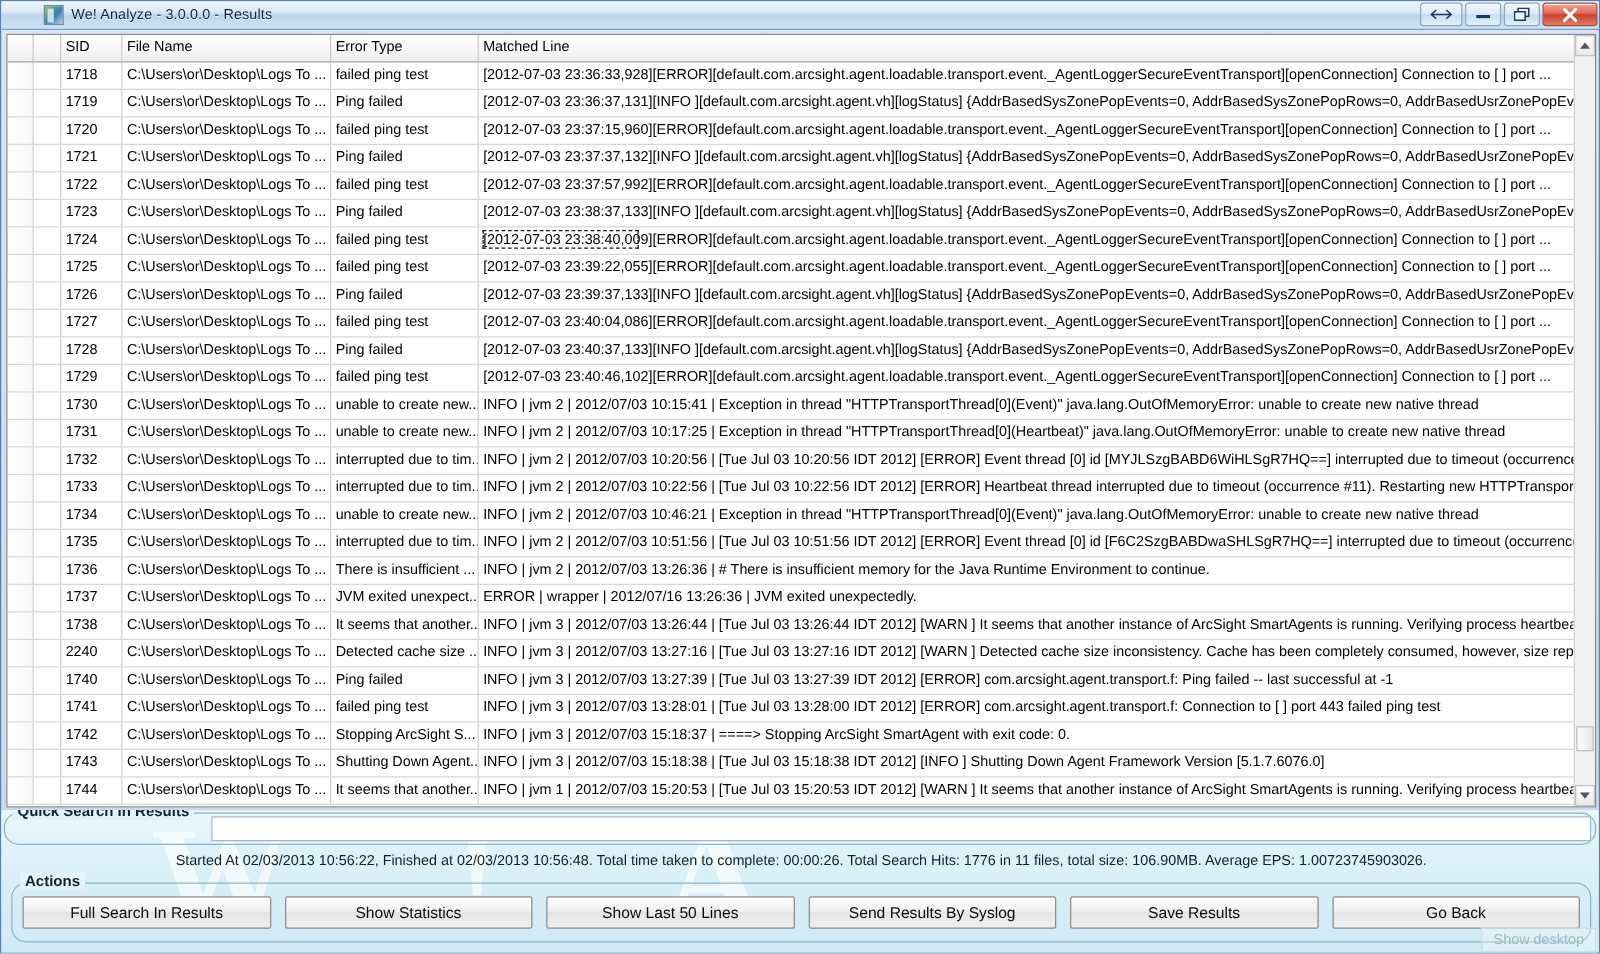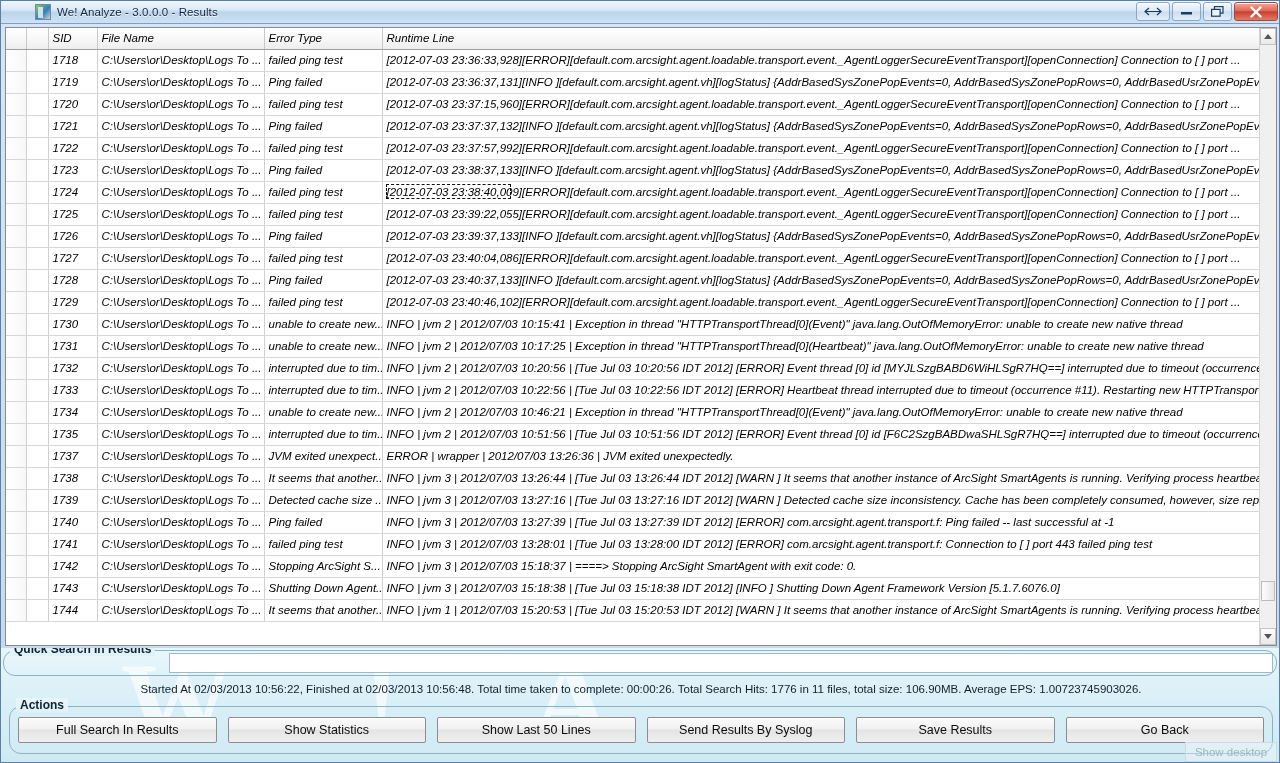--- a/index.html
+++ b/index.html
@@ -69,21 +69,20 @@
   .wbtn svg { display: block; }
 
   
   .grid-area {
     position: absolute; left: 4px; top: 26px;
     width: 1272px; height: 619px;
     background: #ffffff;
     border: 1px solid #8a8a8a;
     overflow: hidden;
     display: flex;
-    font-style: italic;
   }
   .grid-scrollport { flex: 1 1 auto; overflow: hidden; position: relative; }
   table.grid {
     border-collapse: collapse;
     table-layout: fixed;
     width: 1255px;
     font-size: 11.5px;
     color: #000;
   }
   table.grid th, table.grid td {
@@ -275,21 +274,21 @@
   <div class="grid-area">
     <div class="grid-scrollport">
       <table class="grid">
         <thead>
           <tr>
             <th class="c-rowhdr"></th>
             <th class="c-sel"></th>
             <th class="c-sid">SID</th>
             <th class="c-file">File Name</th>
             <th class="c-err">Error Type</th>
-            <th class="c-line">Runtime Line</th>
+            <th class="c-line">Matched Line</th>
           </tr>
         </thead>
         <tbody id="grid-body">
             <tr>
               <td class="c-rowhdr"></td>
               <td class="c-sel"></td>
               <td class="c-sid">1718</td>
               <td class="c-file">C:\Users\or\Desktop\Logs To ...</td>
               <td class="c-err">failed ping test</td>
               <td class="c-line">[2012-07-03 23:36:33,928][ERROR][default.com.arcsight.agent.loadable.transport.event._AgentLoggerSecureEventTransport][openConnection] Connection to [                        ] port ...</td>
@@ -426,37 +425,45 @@
               <td class="c-rowhdr"></td>
               <td class="c-sel"></td>
               <td class="c-sid">1735</td>
               <td class="c-file">C:\Users\or\Desktop\Logs To ...</td>
               <td class="c-err">interrupted due to tim...</td>
               <td class="c-line">INFO   | jvm 2    | 2012/07/03 10:51:56 | [Tue Jul 03 10:51:56 IDT 2012] [ERROR] Event thread [0] id [F6C2SzgBABDwaSHLSgR7HQ==] interrupted due to timeout (occurrence #12). ...</td>
             </tr>
             <tr>
               <td class="c-rowhdr"></td>
               <td class="c-sel"></td>
+              <td class="c-sid">1736</td>
+              <td class="c-file">C:\Users\or\Desktop\Logs To ...</td>
+              <td class="c-err">There is insufficient ...</td>
+              <td class="c-line">INFO   | jvm 2    | 2012/07/03 13:26:36 | # There is insufficient memory for the Java Runtime Environment to continue.</td>
+            </tr>
+            <tr>
+              <td class="c-rowhdr"></td>
+              <td class="c-sel"></td>
               <td class="c-sid">1737</td>
               <td class="c-file">C:\Users\or\Desktop\Logs To ...</td>
               <td class="c-err">JVM exited unexpect...</td>
-              <td class="c-line">ERROR  | wrapper  | 2012/07/03 13:26:36 | JVM exited unexpectedly.</td>
+              <td class="c-line">ERROR  | wrapper  | 2012/07/16 13:26:36 | JVM exited unexpectedly.</td>
             </tr>
             <tr>
               <td class="c-rowhdr"></td>
               <td class="c-sel"></td>
               <td class="c-sid">1738</td>
               <td class="c-file">C:\Users\or\Desktop\Logs To ...</td>
               <td class="c-err">It seems that another...</td>
               <td class="c-line">INFO   | jvm 3    | 2012/07/03 13:26:44 | [Tue Jul 03 13:26:44 IDT 2012] [WARN ] It seems that another instance of ArcSight SmartAgents is running. Verifying process heartbeat in [30]...</td>
             </tr>
             <tr>
               <td class="c-rowhdr"></td>
               <td class="c-sel"></td>
-              <td class="c-sid">1739</td>
+              <td class="c-sid">2240</td>
               <td class="c-file">C:\Users\or\Desktop\Logs To ...</td>
               <td class="c-err">Detected cache size ...</td>
               <td class="c-line">INFO   | jvm 3    | 2012/07/03 13:27:16 | [Tue Jul 03 13:27:16 IDT 2012] [WARN ] Detected cache size inconsistency. Cache has been completely consumed, however, size reported ...</td>
             </tr>
             <tr>
               <td class="c-rowhdr"></td>
               <td class="c-sel"></td>
               <td class="c-sid">1740</td>
               <td class="c-file">C:\Users\or\Desktop\Logs To ...</td>
               <td class="c-err">Ping failed</td>

